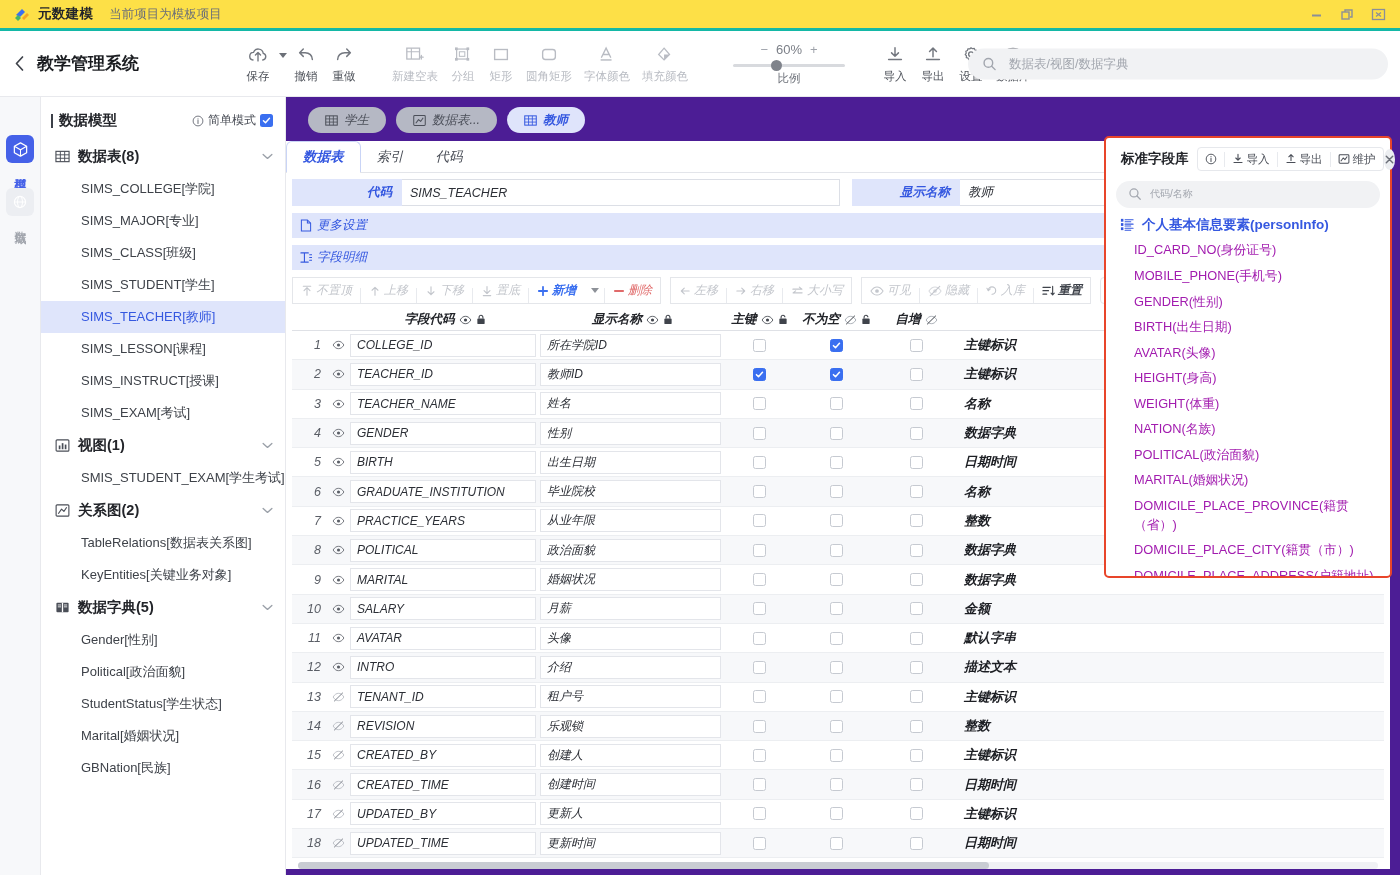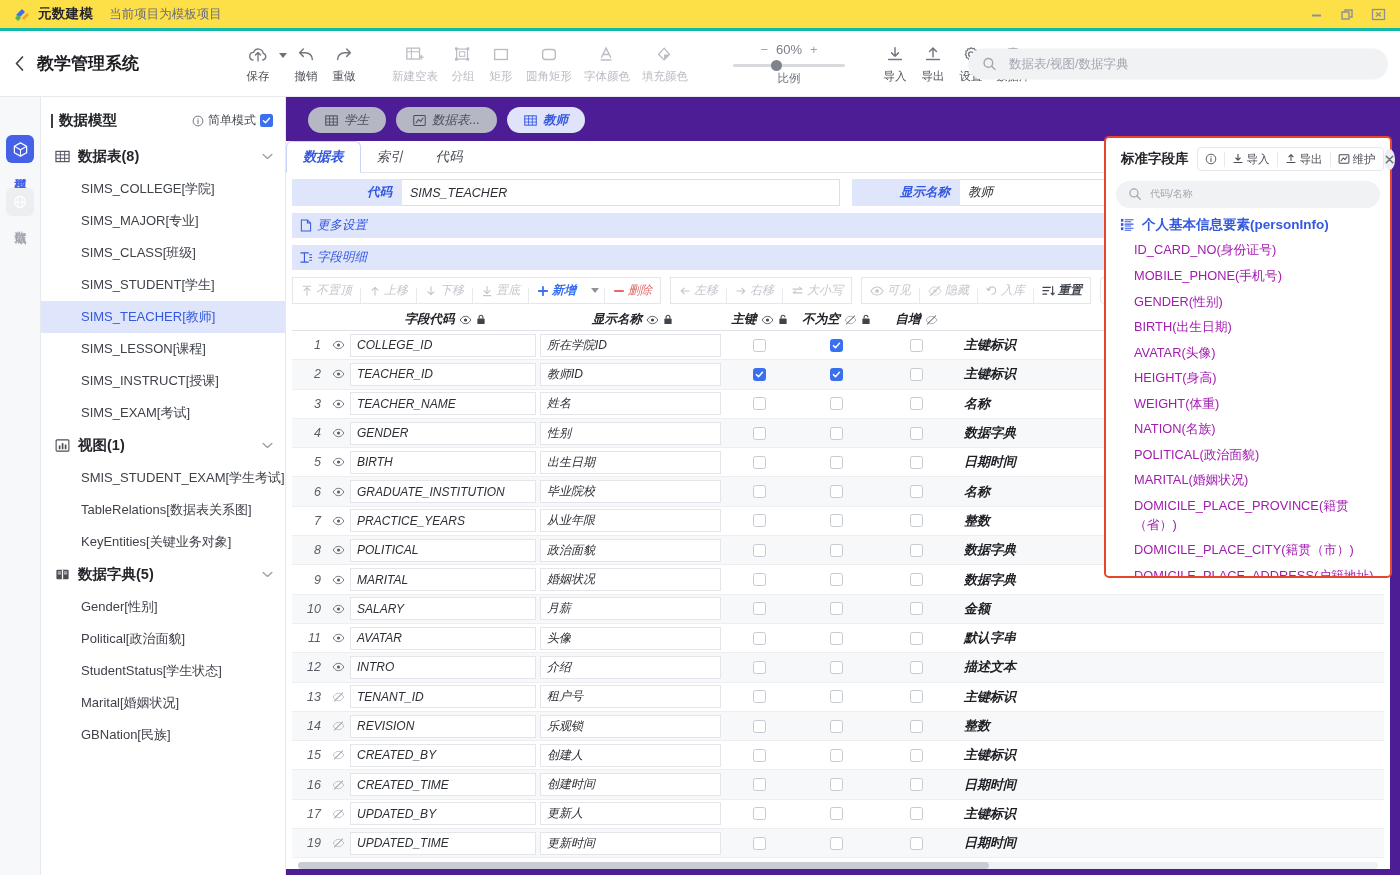--- a/index.html
+++ b/index.html
@@ -441,20 +441,34 @@
         </span>
         <span class="gt">视图(1)</span>
         <span class="gchev">
           <svg width="11" height="7" viewBox="0 0 12 8">
               <path d="M1 1.6 L6 6.2 L11 1.6" fill="none" stroke="#9aa0a8" stroke-width="1.5" stroke-linecap="round" stroke-linejoin="round"></path>
             </svg>
         </span>
       </div>
       <div class="leaf">SMIS_STUDENT_EXAM[学生考试]</div>
 
+      <div class="grp">
+        <span class="gi">
+          <svg width="15" height="15" viewBox="0 0 16 16">
+              <rect x="1.2" y="2" width="13.6" height="12" rx="1" fill="none" stroke="#4a4e57" stroke-width="1.2"></rect>
+              <path d="M3.5 11.5 L7 6.5 L9.5 9 L12.5 4.5" fill="none" stroke="#4a4e57" stroke-width="1.2" stroke-linejoin="round"></path>
+            </svg>
+        </span>
+        <span class="gt">关系图(2)</span>
+        <span class="gchev">
+          <svg width="11" height="7" viewBox="0 0 12 8">
+              <path d="M1 1.6 L6 6.2 L11 1.6" fill="none" stroke="#9aa0a8" stroke-width="1.5" stroke-linecap="round" stroke-linejoin="round"></path>
+            </svg>
+        </span>
+      </div>
       <div class="leaf">TableRelations[数据表关系图]</div>
       <div class="leaf">KeyEntities[关键业务对象]</div>
 
       <div class="grp">
         <span class="gi">
           <svg width="15" height="15" viewBox="0 0 16 16">
               <rect x="1.5" y="3" width="13" height="10" rx="1" fill="#4a4e57"></rect>
               <rect x="7.3" y="3" width="1.4" height="10" fill="#fff"></rect>
               <path d="M3 5.3 H6.4 M3 7.3 H6.4 M9.6 5.3 H13 M9.6 7.3 H13" stroke="#fff" stroke-width="0.9"></path>
             </svg>
@@ -1178,21 +1192,21 @@
                 </div>
                 <div class="c-ck2">
                   <span class="cb"></span>
                 </div>
                 <div class="c-ck3">
                   <span class="cb"></span>
                 </div>
                 <div class="c-dom">主键标识</div>
               </div>
               <div class="grow alt">
-                <div class="c-idx">19</div>
+                <div class="c-idx">18</div>
                 <div class="c-eye">
                   <svg width="13" height="10" viewBox="0 0 15 12">
                     <path d="M1 6 C3.2 2.6 5.2 1.6 7.5 1.6 C9.8 1.6 11.8 2.6 14 6 C11.8 9.4 9.8 10.4 7.5 10.4 C5.2 10.4 3.2 9.4 1 6 Z" fill="none" stroke="#b4b8bf" stroke-width="1"></path>
                     <path d="M2.6 10.8 L12.4 1.2" stroke="#7c808a" stroke-width="1.2" stroke-linecap="round"></path>
                   </svg>
                 </div>
                 <div class="c-code">
                   <div class="cellbox">UPDATED_TIME</div>
                 </div>
                 <div class="c-name">

